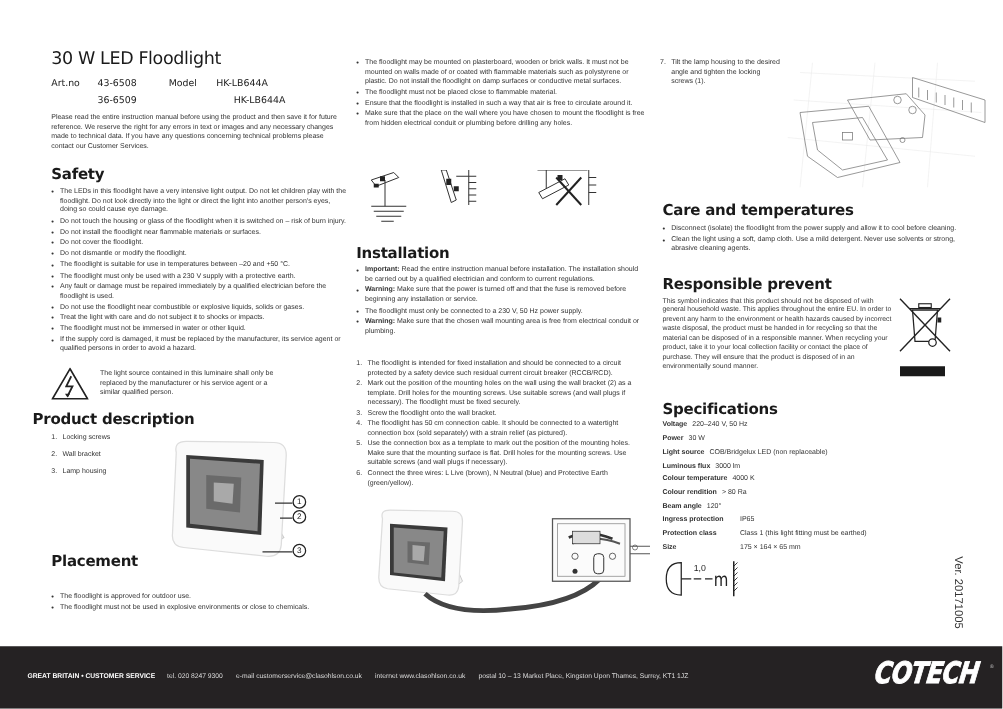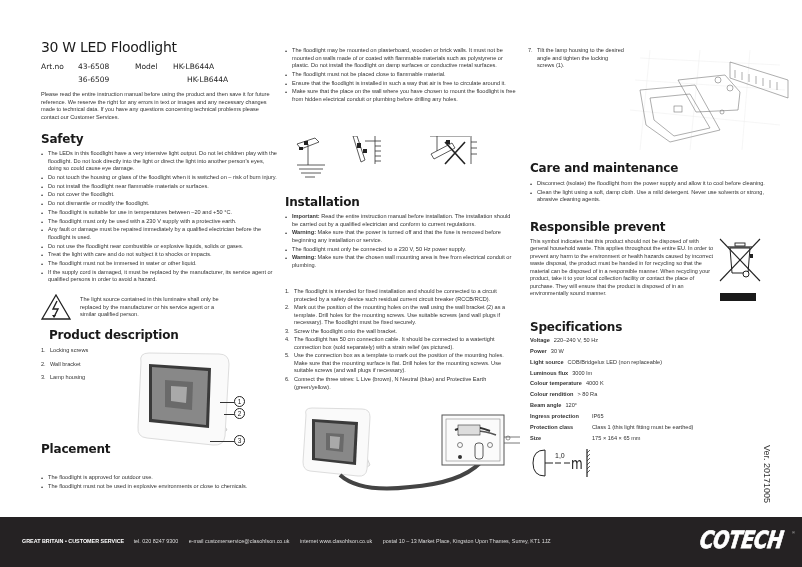--- a/index.html
+++ b/index.html
@@ -65,21 +65,21 @@
 
 <div class="abs" style="left:41px; top:294px; width:30px; height:26px;">
   <svg width="30" height="26" viewBox="0 0 30 26">
     <polygon points="15,1 29,25 1,25" fill="none" stroke="#222" stroke-width="1.3"></polygon>
     <polyline points="16,7 12,15 17,15 13,23" fill="none" stroke="#222" stroke-width="1.4"></polyline>
     <polygon points="11,21 13,24 15,21" fill="#222"></polygon>
   </svg>
 </div>
 <p class="t abs" style="left:80px; top:296px; width:150px;">The light source contained in this luminaire shall only be replaced by the manufacturer or his service agent or a similar qualified person.</p>
 
-<h2 class="abs" style="left:49px; top:329px;">Product description</h2>
+<h2 class="abs" style="left:26px; top:329px;">Product description</h2>
 <ol class="n abs" style="left:41px; top:347px; width:80px;">
   <li style="margin-bottom:6px;"><span class="num">1.</span><span>Locking screws</span></li>
   <li style="margin-bottom:6px;"><span class="num">2.</span><span>Wall bracket</span></li>
   <li><span class="num">3.</span><span>Lamp housing</span></li>
 </ol>
 
 <div class="abs" style="left:135px; top:350px; width:100px; height:100px;">
   <svg width="100" height="100" viewBox="0 0 100 100">
     <path d="M70,42 L92,80 L84,85 L66,55" fill="#f2f2f2" stroke="#ccc" stroke-width="1"></path>
     <path d="M6,12 Q4,3 14,3 L84,4 Q94,4 94,14 L90,86 Q89,96 78,95 L12,88 Q2,87 3,77 Z" fill="#fafafa" stroke="#ddd" stroke-width="1"></path>
@@ -219,21 +219,21 @@
       <polygon points="10,40 65,35 90,80 40,92 16,75"></polygon>
       <polygon points="20,48 60,44 80,78 44,86 24,70"></polygon>
       <rect x="44" y="56" width="8" height="6"></rect>
       <circle cx="88" cy="30" r="3"></circle>
       <circle cx="100" cy="38" r="3"></circle>
       <circle cx="92" cy="62" r="2"></circle>
     </g>
   </svg>
 </div>
 
-<h2 class="abs" style="left:530px; top:162px;">Care and maintenance</h2>
+<h2 class="abs" style="left:530px; top:162px;">Care and temperatures</h2>
 <ul class="b abs" style="left:530px; top:180px; width:250px;">
   <li>Disconnect (isolate) the floodlight from the power supply and allow it to cool before cleaning.</li>
   <li>Clean the light using a soft, damp cloth. Use a mild detergent. Never use solvents or strong, abrasive cleaning agents.</li>
 </ul>
 
 <h2 class="abs" style="left:530px; top:221px;">Responsible prevent</h2>
 <p class="t abs" style="left:530px; top:238px; width:186px; font-size:5.5px;">This symbol indicates that this product should not be disposed of with general household waste. This applies throughout the entire EU. In order to prevent any harm to the environment or health hazards caused by incorrect waste disposal, the product must be handed in for recycling so that the material can be disposed of in a responsible manner. When recycling your product, take it to your local collection facility or contact the place of purchase. They will ensure that the product is disposed of in an environmentally sound manner.</p>
 
 <div class="abs" style="left:718px; top:237px; width:44px; height:46px;">
   <svg width="44" height="46" viewBox="0 0 44 46">

